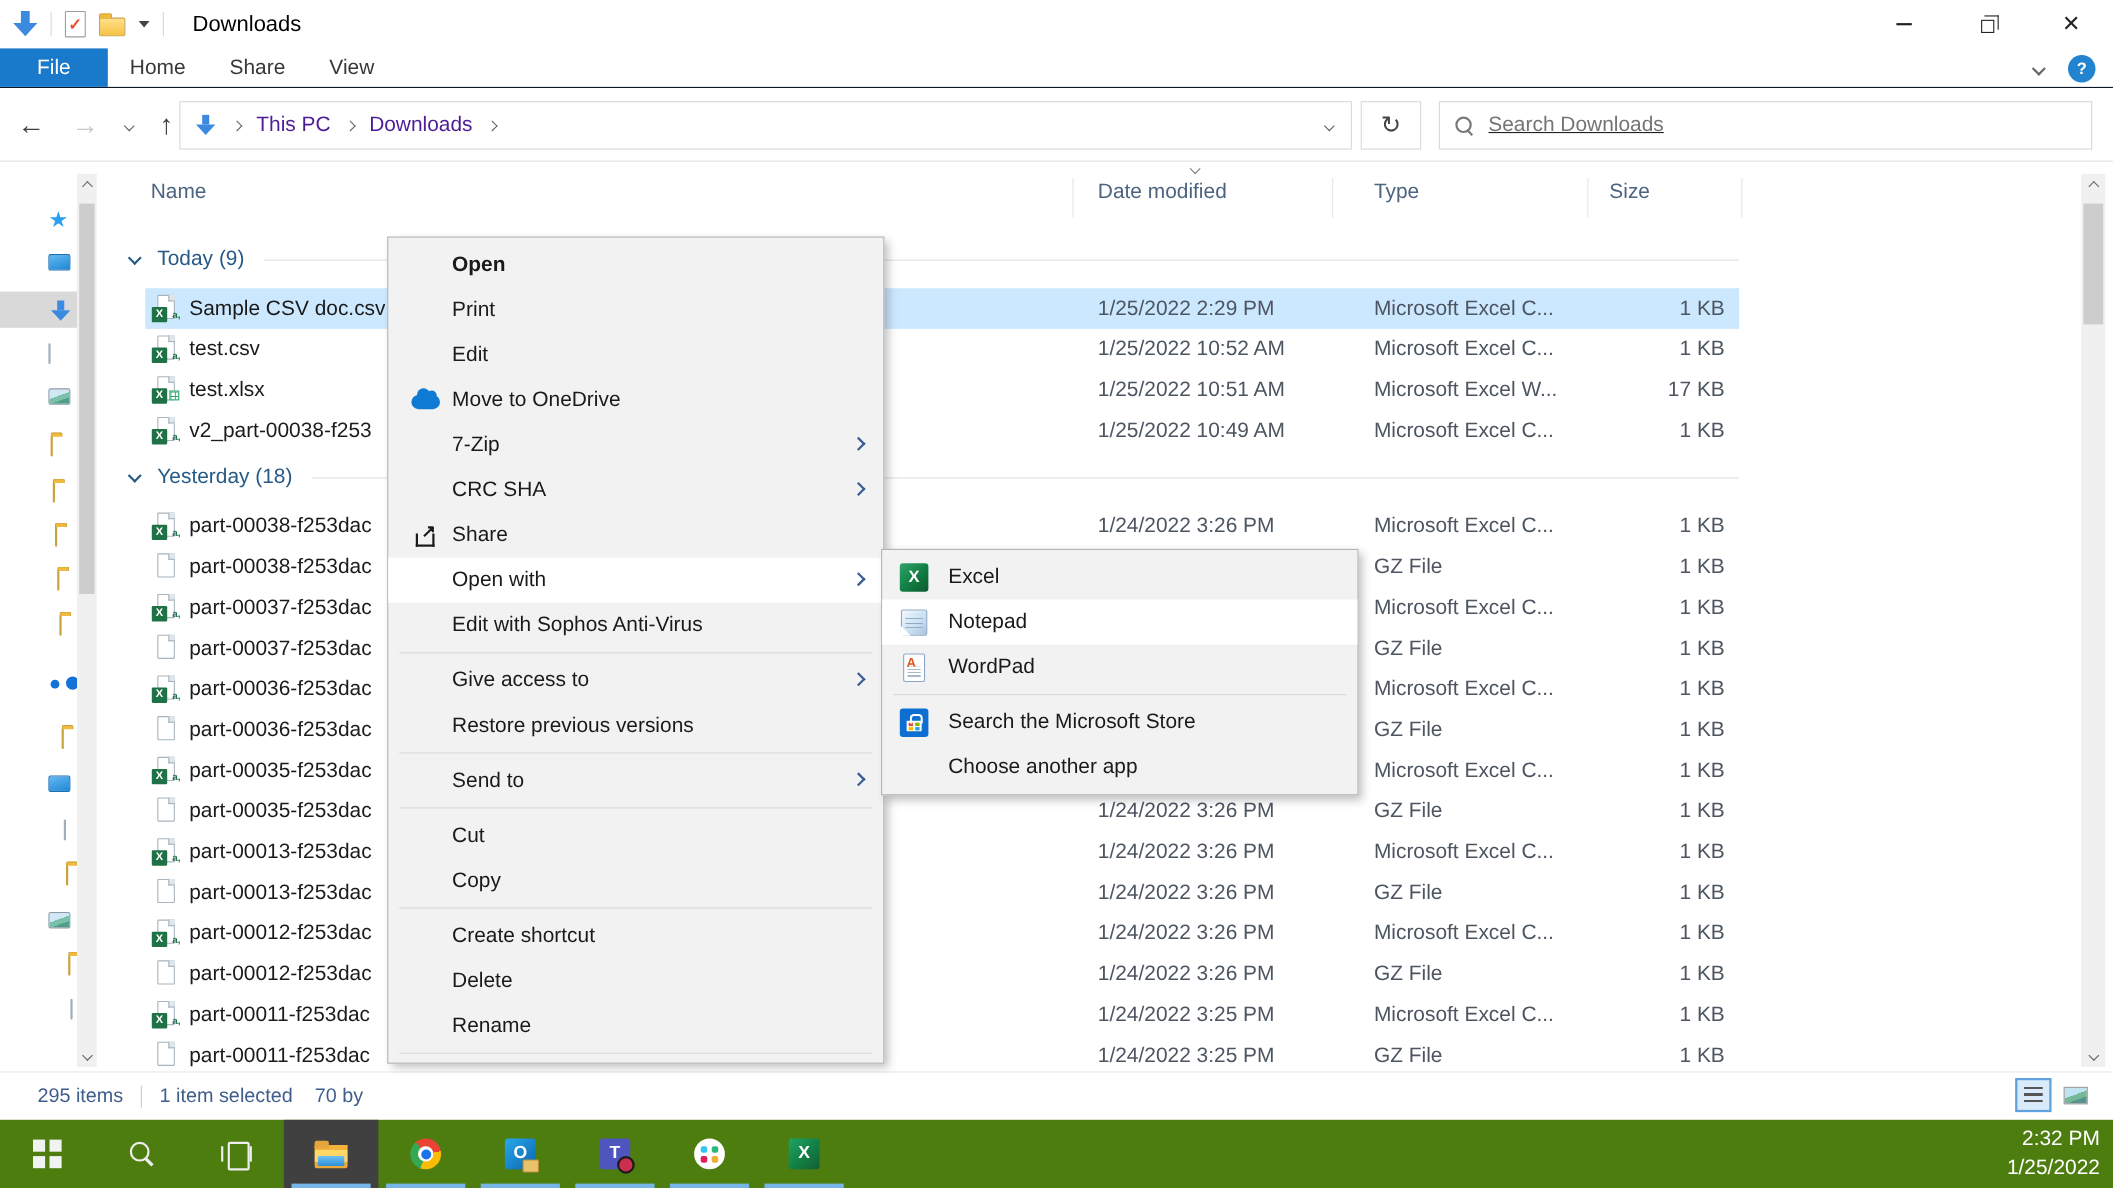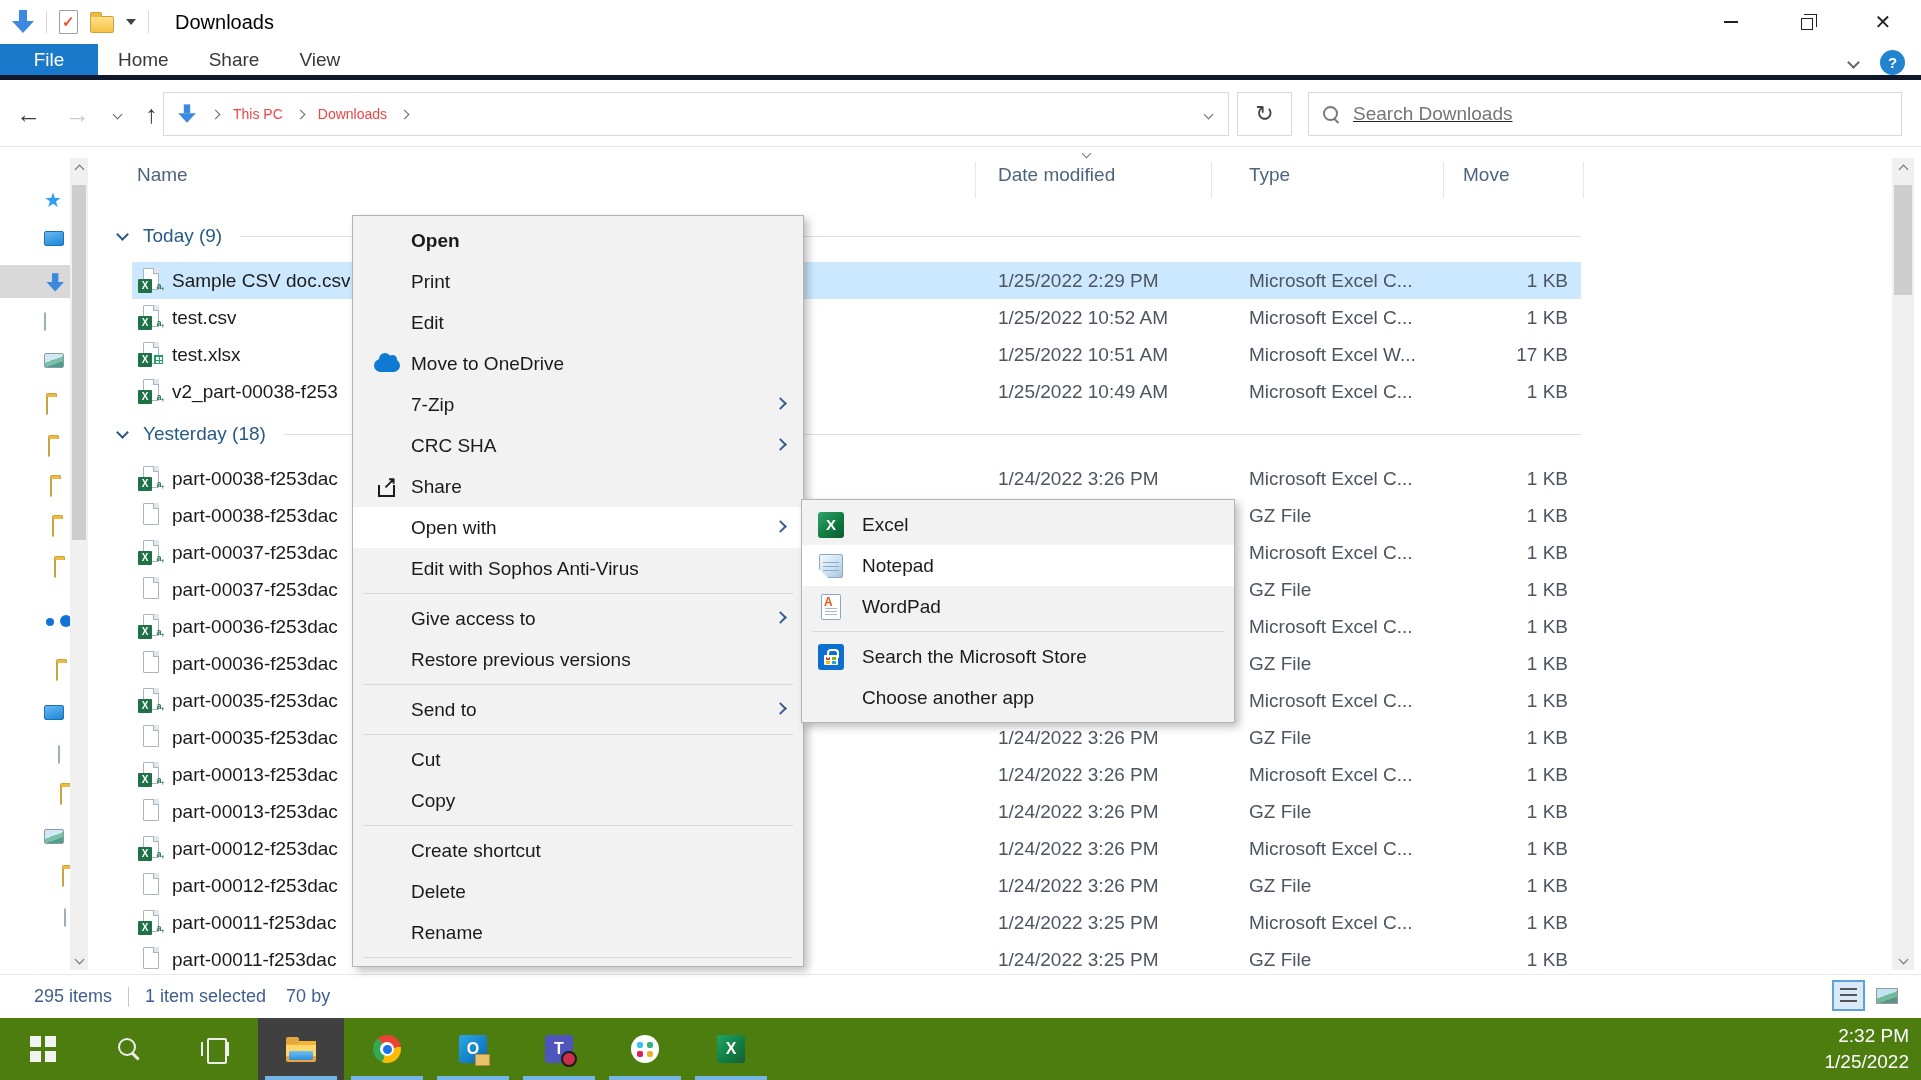--- a/index.html
+++ b/index.html
@@ -38,36 +38,36 @@
   .win-controls { position:absolute; right:0; top:0; display:flex; }
   .wc { width:76px; height:44px; display:flex; align-items:center; justify-content:center; }
   .ic-min { width:14px; height:2px; background:#222; }
   .ic-restore { position:relative; width:12px; height:12px; border:1.5px solid #222; background:#fff; margin-top:3px; }
   .ic-restore::before { content:""; position:absolute; left:2px; top:-5px; width:12px; height:12px;
                         border-top:1.5px solid #222; border-right:1.5px solid #222; }
   .ic-close { font-size:20px; color:#222; line-height:20px; }
 
   
   .tabsrow { position:absolute; left:0; top:44px; width:100%; height:36px; background:#fff;
-             border-bottom:5px solid #0f172a; display:flex; }
+             border-bottom:1px solid #0f172a; display:flex; }
   .tab { display:flex; align-items:center; justify-content:center; font-size:19px; color:#383838; padding:0 20px; }
   .tab.file { width:98px; padding:0; background:#1979ca; color:#fff; }
   .ribbon-right { position:absolute; right:16px; top:44px; height:36px; display:flex; align-items:center; gap:22px; }
   .help-btn { width:25px; height:25px; border-radius:50%; background:#2283cf; color:#fff; font-size:15px;
               font-weight:700; display:flex; align-items:center; justify-content:center; }
 
   
   .toolbar { position:absolute; left:0; top:81px; width:100%; height:66px; background:#fff;
              border-bottom:1px solid #e3e3e3; }
   .nav-arrows { position:absolute; left:16px; top:0; height:66px; display:flex; align-items:center; gap:24px; }
   .na { font-size:25px; color:#3b3f46; line-height:25px; }
   .na.disabled { color:#c9c9c9; }
   .addr-box { position:absolute; left:163px; top:11px; width:1066px; height:44px; background:#fff;
               border:1px solid #d9d9d9; display:flex; align-items:center; padding:0 16px 0 12px; gap:14px; }
-  .crumb { font-size:14px; color:#ef4444; }
+  .crumb { font-size:19px; color:#4c1d95; }
   .addr-chev-end { margin-left:auto; }
   .refresh-box { position:absolute; left:1237px; top:11px; width:55px; height:44px; border:1px solid #d9d9d9;
                  display:flex; align-items:center; justify-content:center; font-size:22px; color:#444; }
   .search-box { position:absolute; left:1308px; top:11px; width:594px; height:44px; border:1px solid #d9d9d9;
                 display:flex; align-items:center; padding:0 12px; gap:12px; }
   .mag { position:relative; width:20px; height:20px; }
   .mag::before { content:""; position:absolute; left:2px; top:2px; width:11px; height:11px;
                  border:2px solid #77797c; border-radius:50%; }
   .mag::after { content:""; position:absolute; left:14px; top:13px; width:2px; height:7px;
                 background:#77797c; transform:rotate(-45deg); }
@@ -320,21 +320,21 @@
       <span class="mag"></span>
       <input class="search-input" placeholder="Search Downloads" style="">
     </div>
   </div>
 
   <div class="headers">
     <span class="hdr" style="left:39px">Name</span>
     <span class="sort-caret chev s" style="border-color:#777"></span>
     <span class="hdr" style="left:900px">Date modified</span>
     <span class="hdr" style="left:1151px">Type</span>
-    <span class="hdr" style="left:1365px">Move</span>
+    <span class="hdr" style="left:1365px">Size</span>
     <span class="hdr-div" style="left:877px"></span>
     <span class="hdr-div" style="left:1113px"></span>
     <span class="hdr-div" style="left:1345px"></span>
     <span class="hdr-div" style="left:1485px"></span>
   </div>
 
   <div class="sidebar-sel"></div>
   <div id="sidebar-icons"><span class="si si-quick-access-star" style="top: 189px;">★</span><span class="si si-desktop" style="top: 231px;"></span><span class="si si-downloads" style="top: 271px;"><span class="dl-arrow"></span></span><span class="si si-documents" style="top: 313px;"></span><span class="si si-pictures" style="top: 353px;"></span><span class="si si-folder" style="top: 397px;"></span><span class="si si-folder" style="top: 439px;"></span><span class="si si-folder" style="top: 479px;"></span><span class="si si-folder" style="top: 519px;"></span><span class="si si-folder" style="top: 560px;"></span><span class="si si-onedrive" style="top: 621px;"></span><span class="si si-folder" style="top: 663px;"></span><span class="si si-this-pc" style="top: 705px;"></span><span class="si si-documents" style="top: 746px;"></span><span class="si si-folder" style="top: 787px;"></span><span class="si si-pictures" style="top: 829px;"></span><span class="si si-folder" style="top: 869px;"></span><span class="si si-documents" style="top: 909px;"></span></div>
   <div class="sb" style="left:70px; top:158px; width:18px; height:812px">
     <div class="sb-up">

